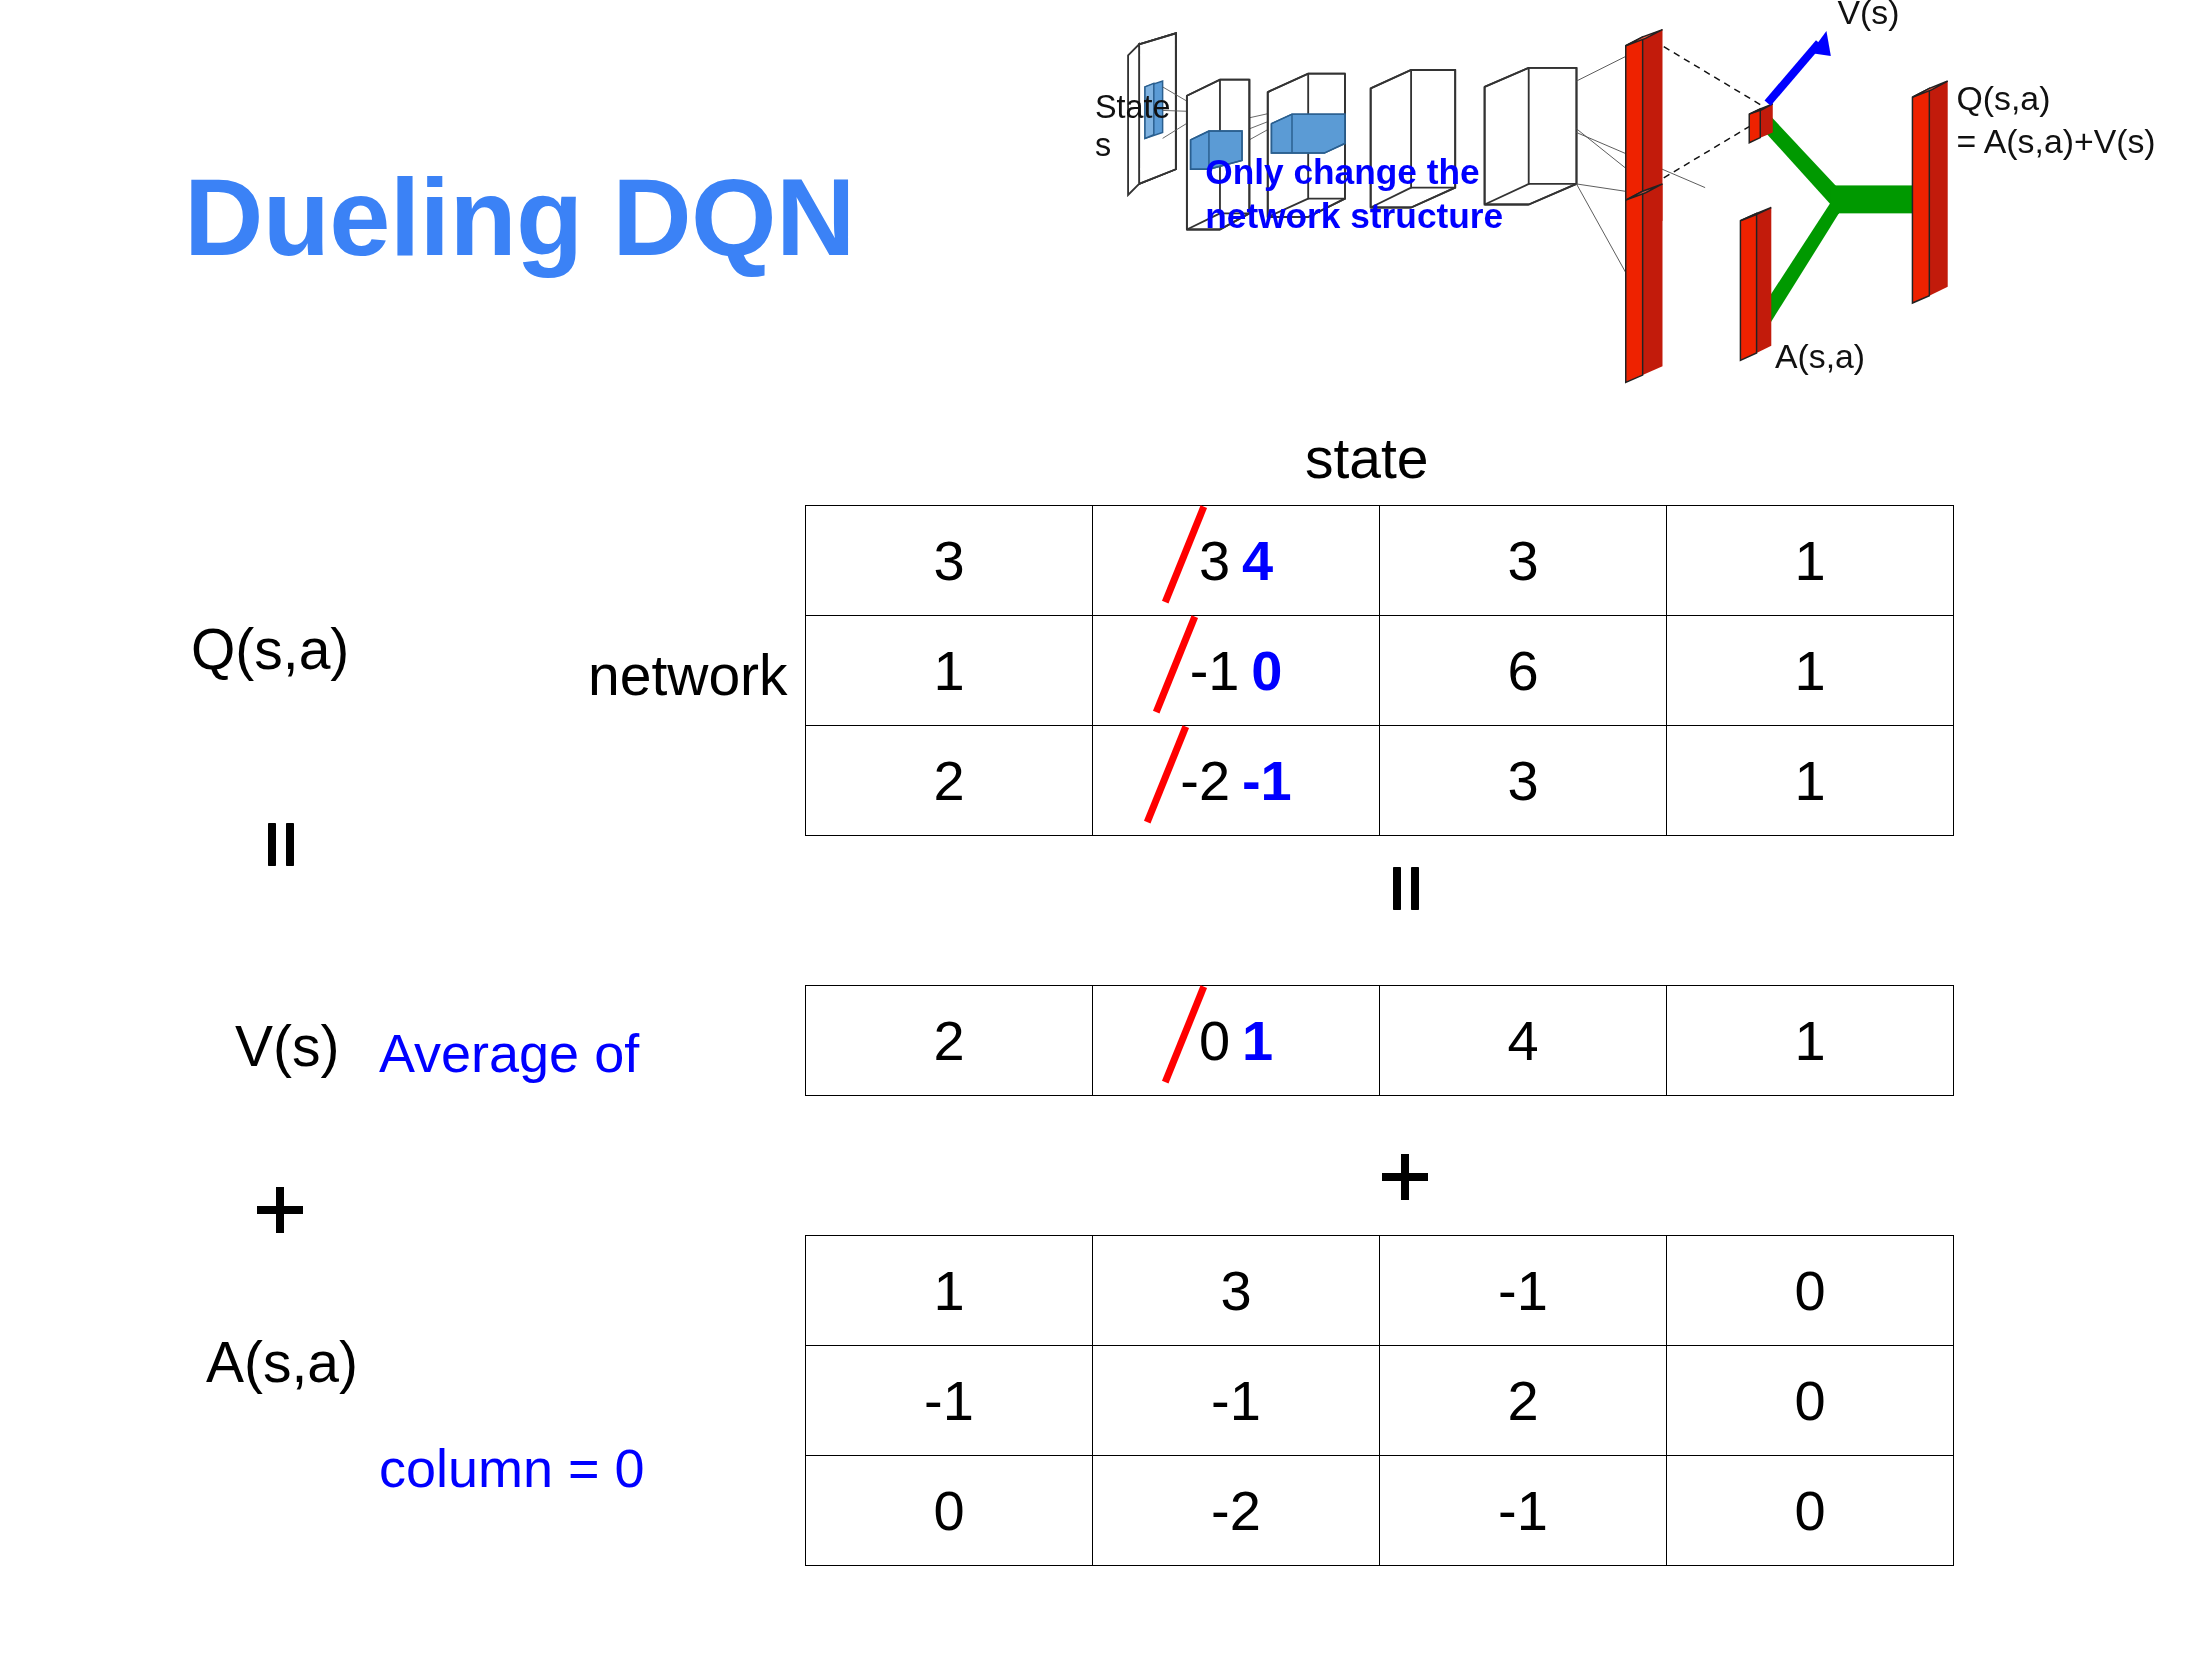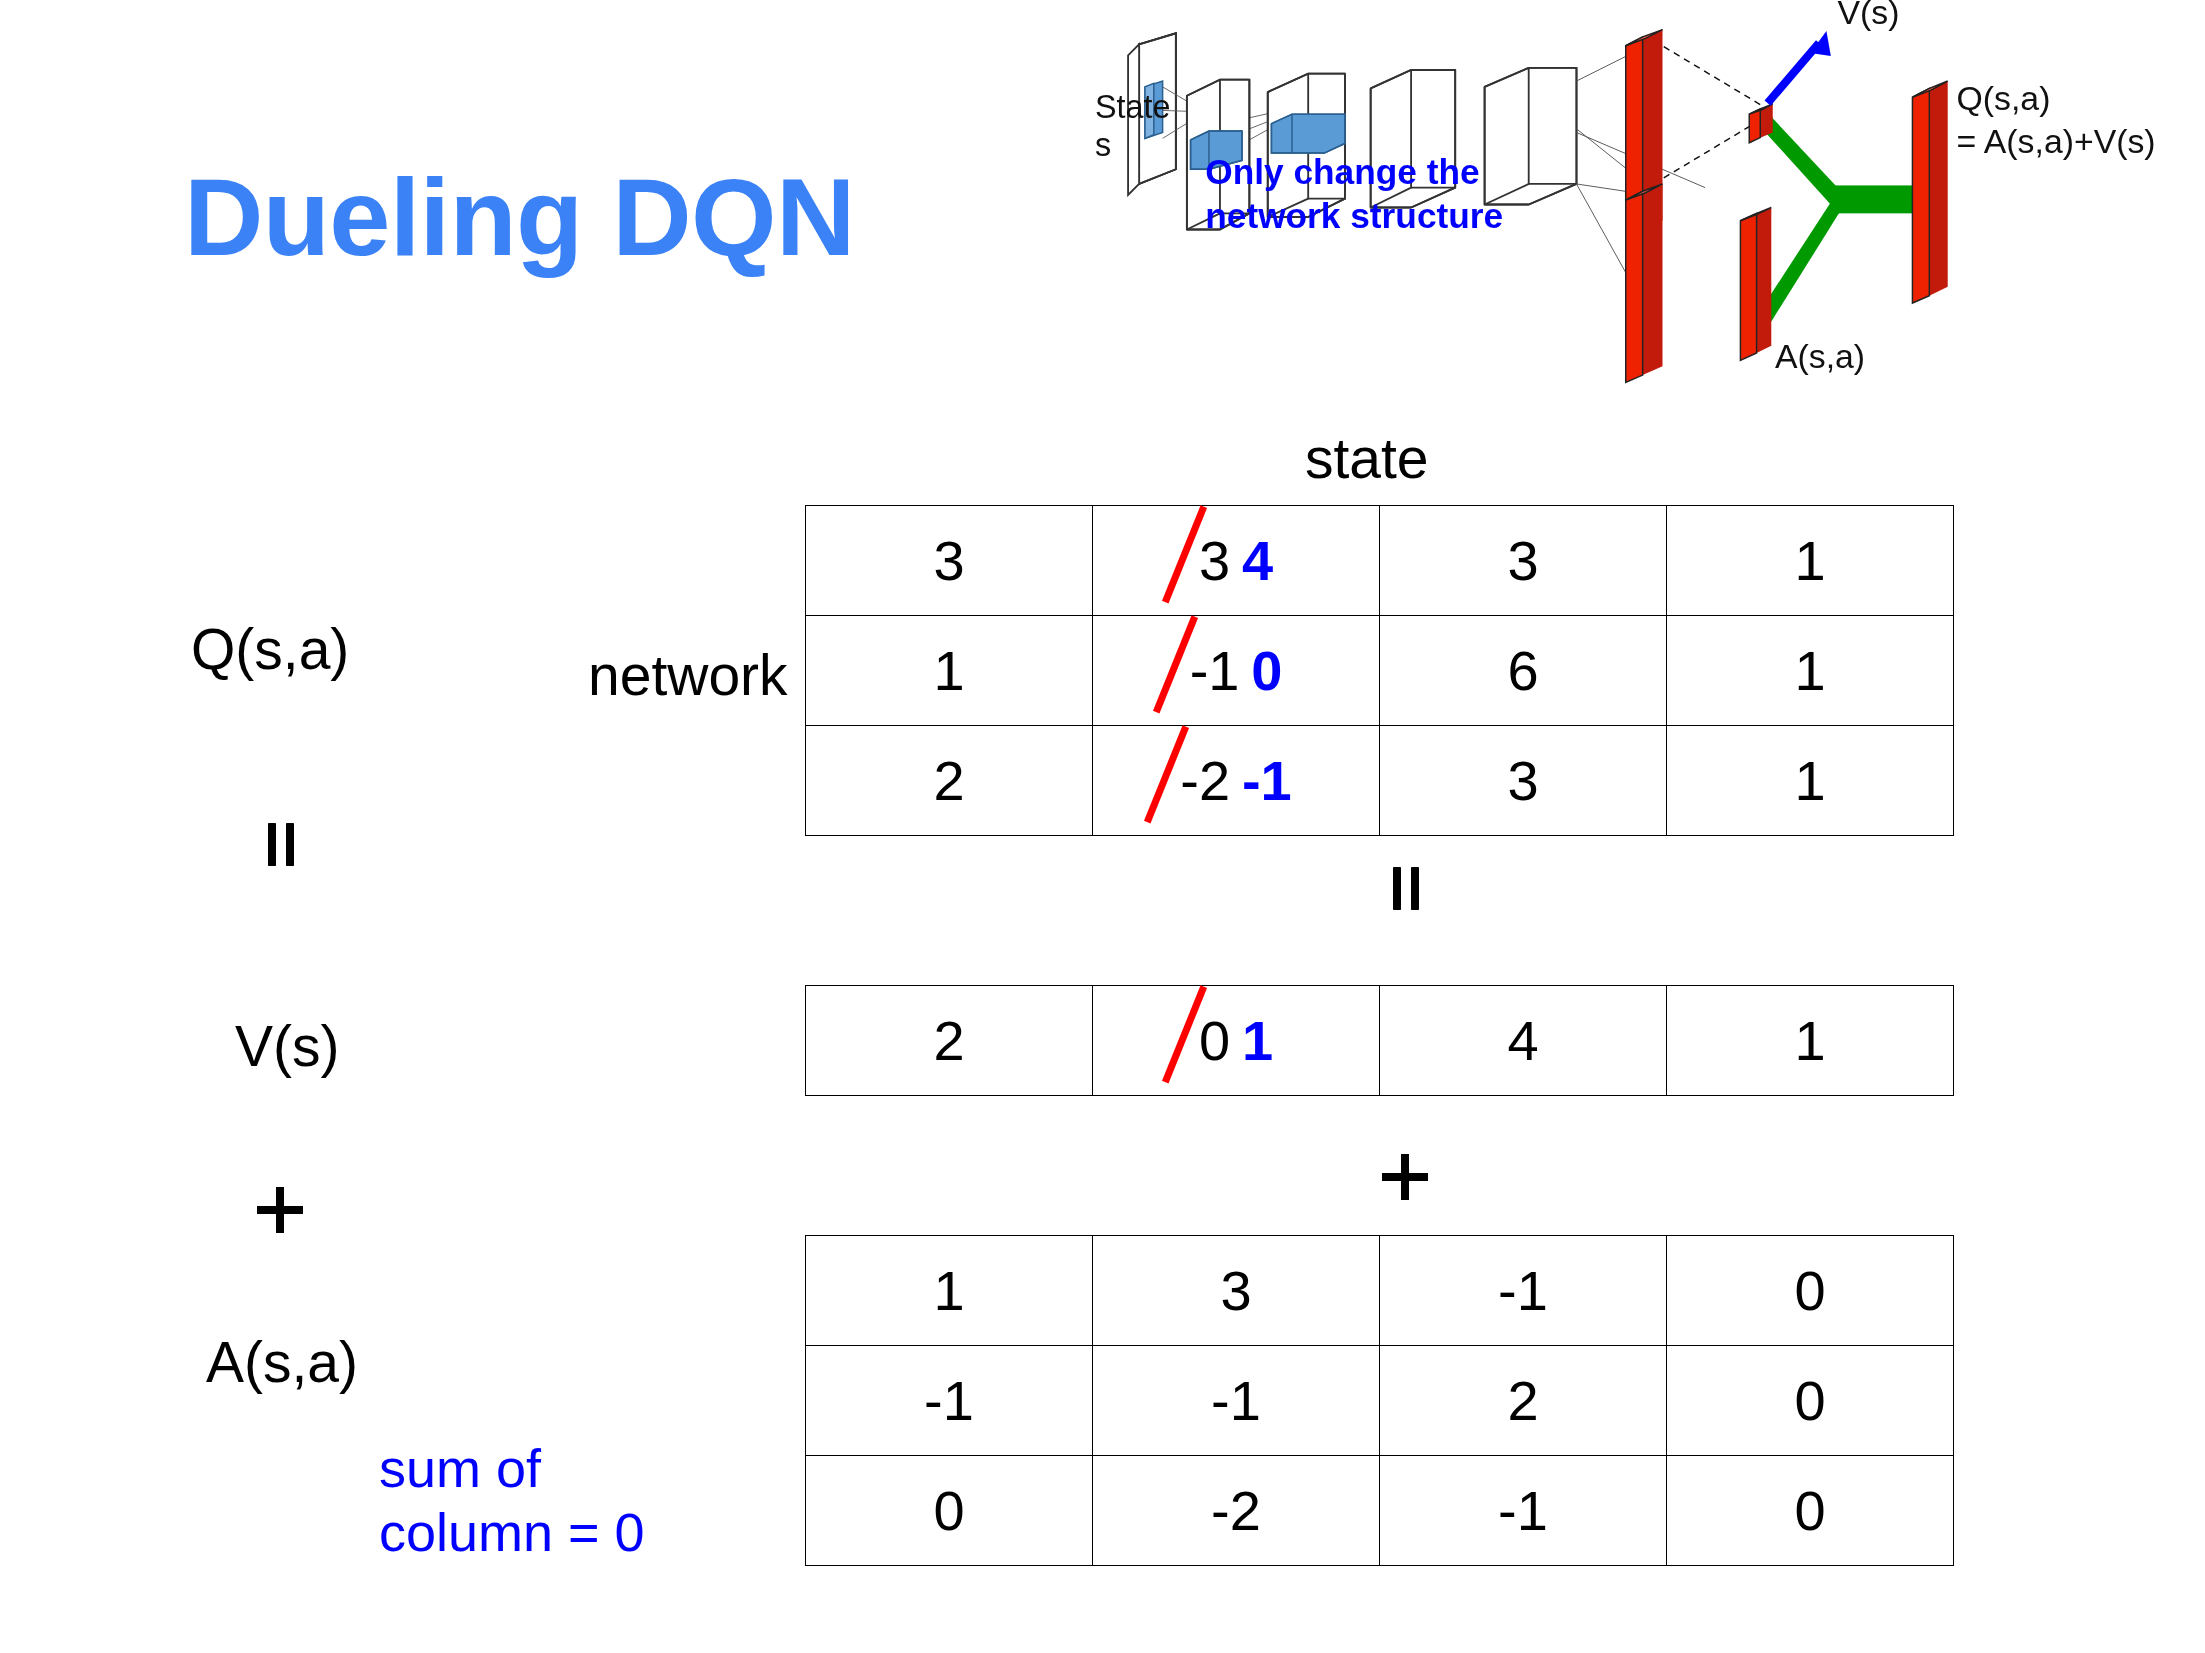--- a/index.html
+++ b/index.html
@@ -309,23 +309,23 @@
   </svg>
 </div>
 
 <div class="lbl lbl-black" id="label-state">state</div>
 <div class="lbl lbl-black" id="label-action">network</div>
 <div class="lbl lbl-black" id="label-q">Q(s,a)</div>
 <div class="lbl lbl-black" id="label-v">V(s)</div>
 <div class="lbl lbl-black" id="label-a">A(s,a)</div>
 
 <div class="lbl" id="note-average">
+  <div>Average of</div>
 </div>
 <div class="lbl" id="note-sum">
-  <div>sum of</div>
   <div>column = 0</div>
 </div>
 
 <div class="op-equals" id="eq-left">
     <i></i>
     <i></i>
   </div>
 <div class="op-equals" id="eq-mid">
     <i></i>
     <i></i>

